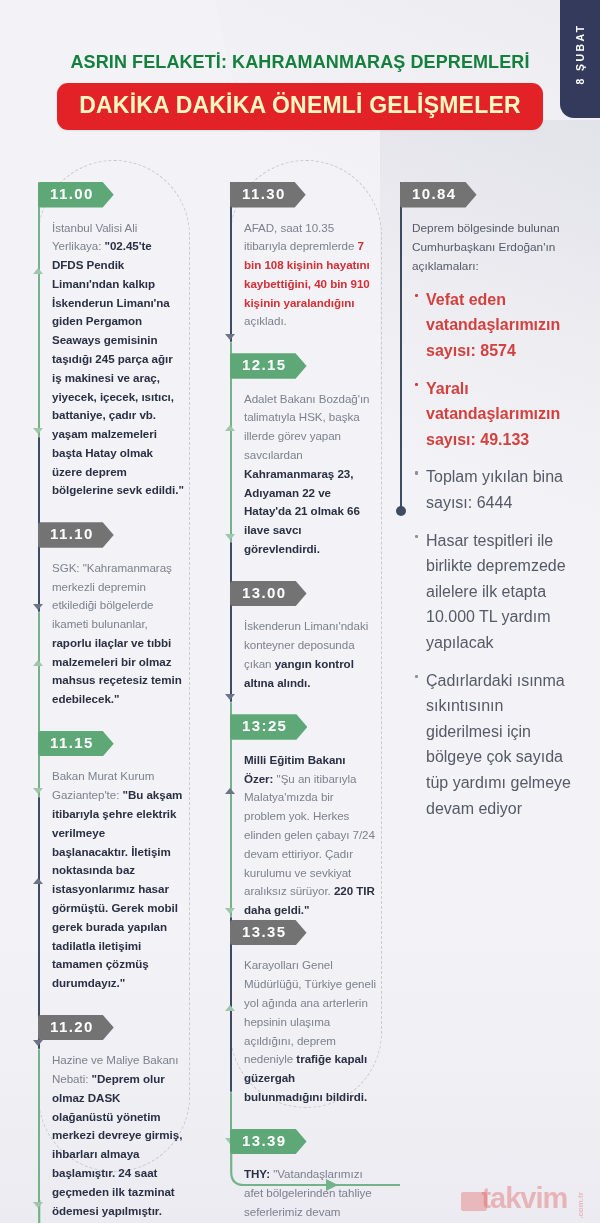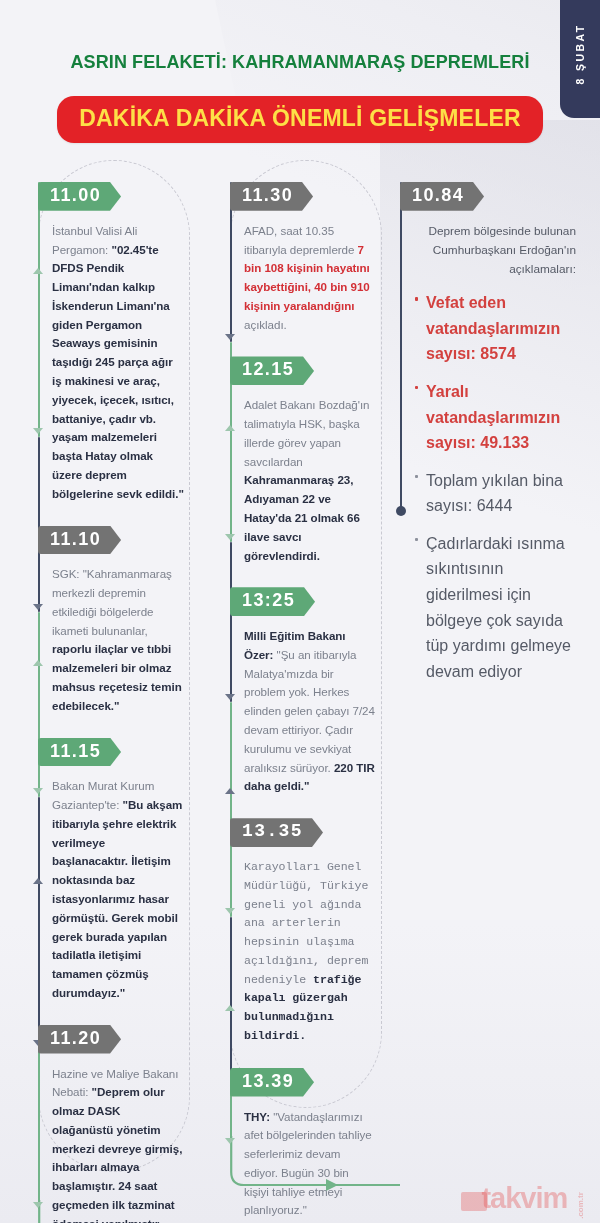--- a/index.html
+++ b/index.html
@@ -68,25 +68,25 @@
   }
   .kicker {
     color: #15803d;
     font-size: 18px;
     font-weight: 700;
     letter-spacing: .1px;
     white-space: nowrap;
   }
   .title-pill {
     display: inline-block;
-    margin-top: 23px;
+    margin-top: 10px;
     padding: 9px 22px 11px;
     background: #e32227;
-    border-radius: 17px;
-    color: #fde047;
+    border-radius: 11px;
+    color: #fef9c3;
     font-size: 23px;
     font-weight: 700;
     letter-spacing: .2px;
     white-space: nowrap;
     box-shadow: 0 1px 2px rgba(0,0,0,.07);
   }
 
   
   .board {
     position: absolute;
@@ -138,21 +138,21 @@
     position: relative;
     z-index: 3;
     padding-left: 20px;
   }
   .badge {
     position: relative;
     display: inline-block;
     margin-left: 0;
     padding: 4px 20px 5px 12px;
     color: #ffffff;
-    font-size: 18px;
+    font-size: 15px;
     font-weight: 700;
     letter-spacing: 1.4px;
     line-height: 1.1;
     border-radius: 3px 0 0 3px;
     clip-path: polygon(0 0, calc(100% - 11px) 0, 100% 50%, calc(100% - 11px) 100%, 0 100%);
   }
   .badge.green { background: #5ea877; }
   .badge.navy  { background: #737373; }
 
   .body-text {
@@ -169,21 +169,20 @@
   .body-text .quiet { color: #7c818d; }
 
   
   .lead-text {
     margin-top: 11px;
     padding-left: 12px;
     padding-right: 4px;
     color: #555a66;
     font-size: 11.8px;
     line-height: 1.62;
-    text-align: right;
   }
   ul.facts {
     margin: 11px 0 0 0;
     padding-left: 26px;
     list-style: none;
   }
   ul.facts li {
     position: relative;
     margin-bottom: 12px;
     color: #555a66;
@@ -291,21 +290,21 @@
     <div class="chev chev-down-green" style="top:1042px;"></div>
 
     <svg class="elbow" style="left:12px; top:1040px;" width="220" height="60" viewBox="0 0 220 60">
       <path d="M9.2 0 V36 Q9.2 49 22 49 H196" fill="none" stroke="#72b489" stroke-width="2.2"></path>
       <path d="M118 43 L130 49 L118 55 Z" fill="#72b489"></path>
     </svg>
 
     <div style="padding-top:22px;">
       <div class="entry">
         <span class="badge green">11.00</span>
-        <div class="body-text"><span class="quiet">İstanbul Valisi Ali Pergamon: </span><b>"02.45'te DFDS Pendik Limanı'ndan kalkıp İskenderun Limanı'na giden Pergamon Seaways gemisinin taşıdığı 245 parça ağır iş makinesi ve araç, yiyecek, içecek, ısıtıcı, battaniye, çadır vb. yaşam malzemeleri başta Hatay olmak üzere deprem bölgelerine sevk edildi."</b></div>
+        <div class="body-text"><span class="quiet">İstanbul Valisi Ali Yerlikaya: </span><b>"02.45'te DFDS Pendik Limanı'ndan kalkıp İskenderun Limanı'na giden Pergamon Seaways gemisinin taşıdığı 245 parça ağır iş makinesi ve araç, yiyecek, içecek, ısıtıcı, battaniye, çadır vb. yaşam malzemeleri başta Hatay olmak üzere deprem bölgelerine sevk edildi."</b></div>
       </div>
       <div class="entry" style="margin-top:22px;">
         <span class="badge navy">11.10</span>
         <div class="body-text"><span class="quiet">SGK: "Kahramanmaraş merkezli depremin etkilediği bölgelerde ikameti bulunanlar, </span><b>raporlu ilaçlar ve tıbbi malzemeleri bir olmaz mahsus reçetesiz temin edebilecek."</b></div>
       </div>
       <div class="entry" style="margin-top:22px;">
         <span class="badge green">11.15</span>
         <div class="body-text"><span class="quiet">Bakan Murat Kurum Gaziantep'te: </span><b>"Bu akşam itibarıyla şehre elektrik verilmeye başlanacaktır. İletişim noktasında baz istasyonlarımız hasar görmüştü. Gerek mobil gerek burada yapılan tadilatla iletişimi tamamen çözmüş durumdayız."</b></div>
       </div>
       <div class="entry" style="margin-top:22px;">
@@ -342,24 +341,28 @@
     <div style="padding-top:22px;">
       <div class="entry">
         <span class="badge navy">11.30</span>
         <div class="body-text"><span class="quiet">AFAD, saat 10.35 itibarıyla depremlerde </span><span class="red">7 bin 108 kişinin hayatını kaybettiğini, 40 bin 910 kişinin yaralandığını</span><span class="quiet"> açıkladı.</span></div>
       </div>
       <div class="entry" style="margin-top:22px;">
         <span class="badge green">12.15</span>
         <div class="body-text"><span class="quiet">Adalet Bakanı Bozdağ'ın talimatıyla HSK, başka illerde görev yapan savcılardan </span><b>Kahramanmaraş 23, Adıyaman 22 ve Hatay'da 21 olmak 66 ilave savcı görevlendirdi.</b></div>
       </div>
       <div class="entry" style="margin-top:22px;">
+        <span class="badge navy">13.00</span>
+        <div class="body-text"><span class="quiet">İskenderun Limanı'ndaki konteyner deposunda çıkan </span><b>yangın kontrol altına alındı.</b></div>
+      </div>
+      <div class="entry" style="margin-top:22px;">
         <span class="badge green">13:25</span>
         <div class="body-text"><b>Milli Eğitim Bakanı Özer:</b><span class="quiet"> "Şu an itibarıyla Malatya'mızda bir problem yok. Herkes elinden gelen çabayı 7/24 devam ettiriyor. Çadır kurulumu ve sevkiyat aralıksız sürüyor. </span><b>220 TIR daha geldi."</b></div>
       </div>
-      <div class="entry" style="margin-top:22px;font-family:Liberation Mono, monospace;">
+      <div class="entry" style="">
         <span class="badge navy">13.35</span>
         <div class="body-text"><span class="quiet">Karayolları Genel Müdürlüğü, Türkiye geneli yol ağında ana arterlerin hepsinin ulaşıma açıldığını, deprem nedeniyle </span><b>trafiğe kapalı güzergah bulunmadığını bildirdi.</b></div>
       </div>
       <div class="entry" style="margin-top:22px;">
         <span class="badge green">13.39</span>
         <div class="body-text"><b>THY:</b><span class="quiet"> "Vatandaşlarımızı afet bölgelerinden tahliye seferlerimiz devam ediyor. Bugün 30 bin kişiyi tahliye etmeyi planlıyoruz."</span></div>
       </div>
     </div>
   </div>
 
@@ -368,20 +371,21 @@
     <div class="dot-end" style="top:346px;"></div>
 
     <div style="padding-top:22px;">
       <div class="entry">
         <span class="badge navy">10.84</span>
         <div class="lead-text">Deprem bölgesinde bulunan Cumhurbaşkanı Erdoğan'ın açıklamaları:</div>
         <ul class="facts">
           <li class="red">Vefat eden vatandaşlarımızın sayısı: 8574</li>
           <li class="red">Yaralı vatandaşlarımızın sayısı: 49.133</li>
           <li>Toplam yıkılan bina sayısı: 6444</li>
+          <li>Hasar tespitleri ile birlikte depremzede ailelere ilk etapta 10.000 TL yardım yapılacak</li>
           <li>Çadırlardaki ısınma sıkıntısının giderilmesi için bölgeye çok sayıda tüp yardımı gelmeye devam ediyor</li>
         </ul>
       </div>
     </div>
   </div>
 
 </div>
 
 <div class="watermark">
   <span class="flag"></span>

